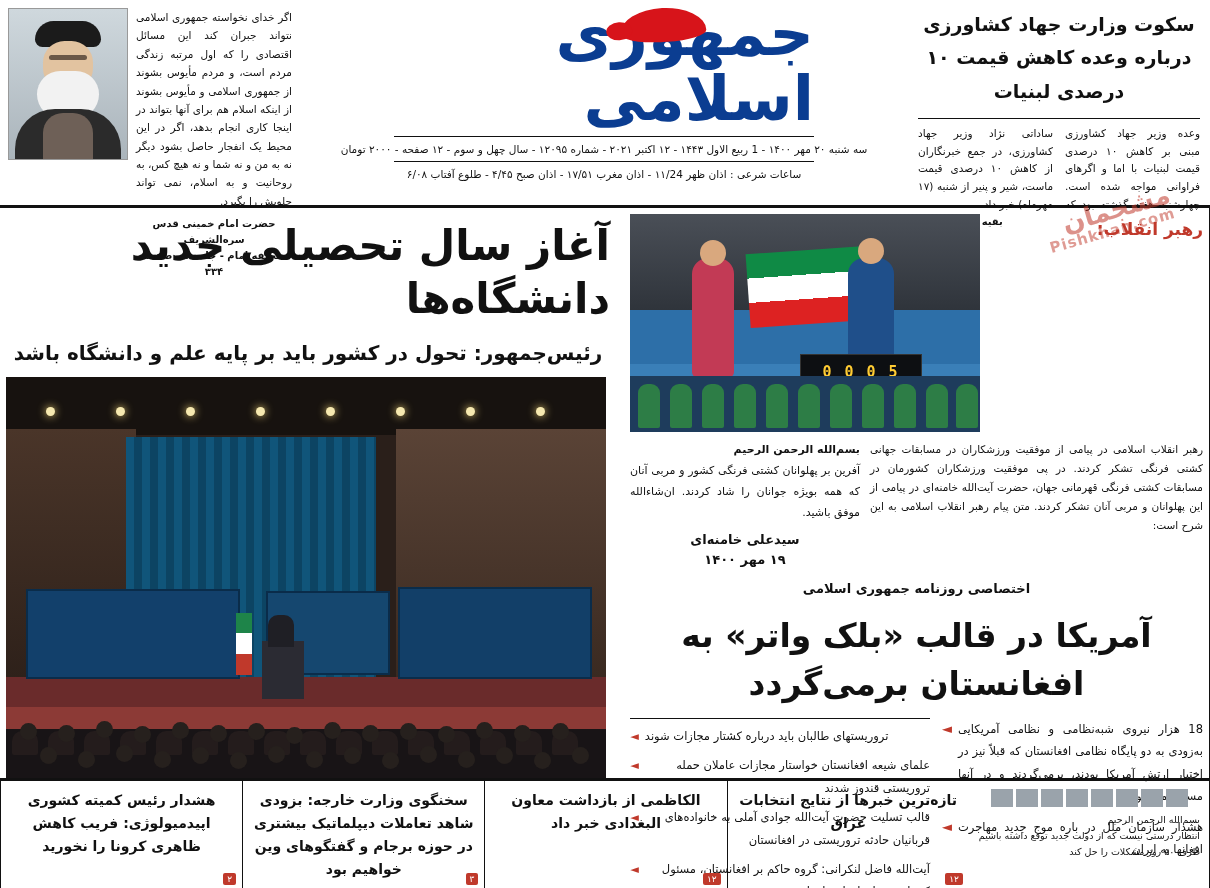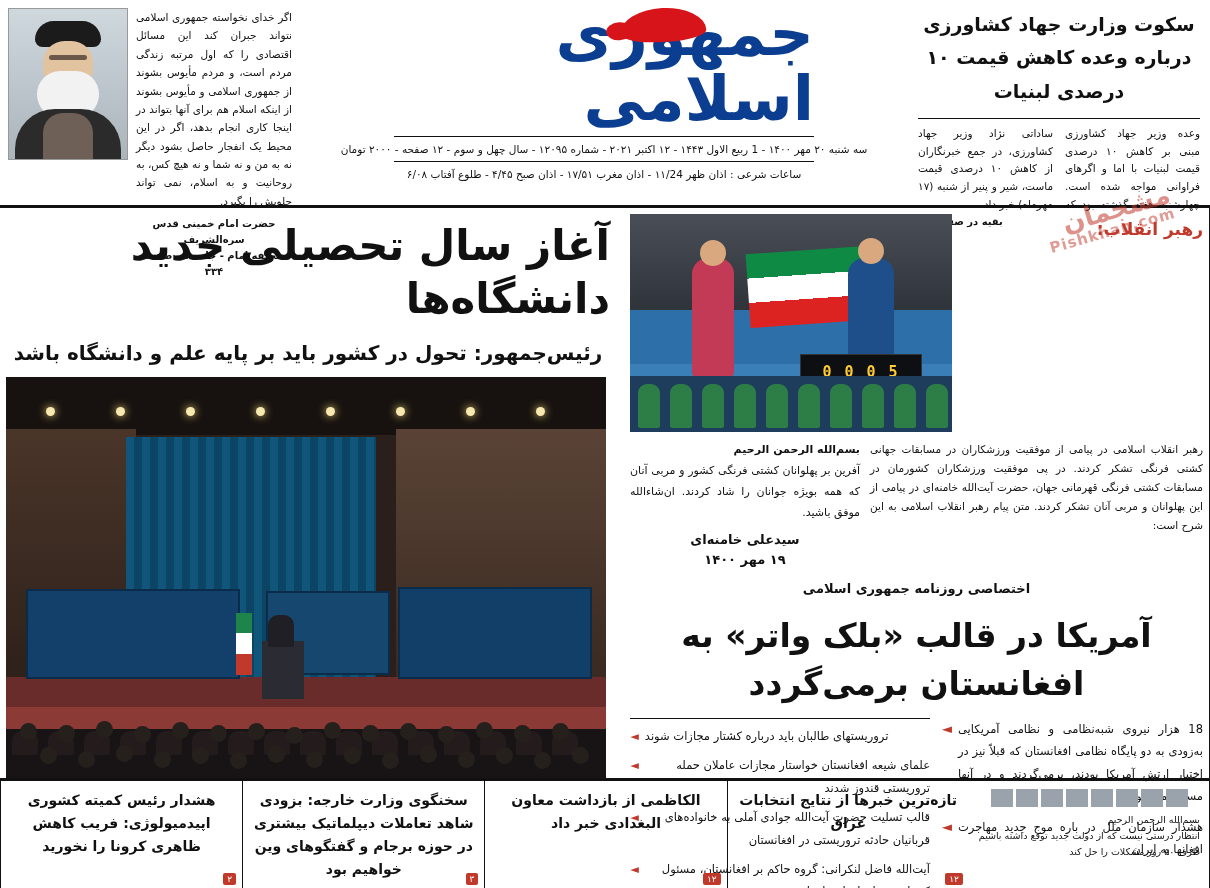--- a/index.html
+++ b/index.html
@@ -79,21 +79,21 @@
   .h-speaker{position:absolute;left:262px;top:238px;width:26px;height:32px;background:#1f1f25;border-radius:10px 10px 0 0;}
   .h-flag{position:absolute;left:230px;top:236px;width:16px;height:62px;background:linear-gradient(180deg,#1e8449 0 33%,#fff 33% 66%,#c0392b 66% 100%);}
   .h-crowd{position:absolute;left:0;top:352px;width:100%;height:52px;background:#181416;}
   .seats{position:absolute;left:0;top:348px;width:100%;height:56px;}
   .seats i{position:absolute;width:26px;height:24px;background:#241c1c;border-radius:10px 10px 2px 2px;}
   .heads{position:absolute;left:0;top:344px;width:100%;height:60px;}
   .heads i{position:absolute;width:17px;height:17px;background:#26201d;border-radius:50%;}
   .hall-row{display:flex;flex-direction:row-reverse;gap:10px;}
 
   
-  .wr{position:relative;width:322px;height:218px;overflow:hidden;background:#2b2f36;}
+  .wr{position:relative;width:350px;height:218px;overflow:hidden;background:#2b2f36;}
   .wr-bgtop{position:absolute;left:0;top:0;width:100%;height:96px;background:linear-gradient(180deg,#4a4f57,#2f343b);}
   .wr-mat{position:absolute;left:0;top:96px;width:100%;height:122px;background:#2d6fa8;}
   .wr-mat2{position:absolute;left:0;top:150px;width:100%;height:68px;background:#3a7fb8;}
   .wr-flag{position:absolute;left:118px;top:36px;width:120px;height:74px;
      background:linear-gradient(180deg,#0f8a45 0 33%,#ffffff 33% 66%,#d22 66% 100%);transform:rotate(-4deg);}
   .wr-man1{position:absolute;left:62px;top:44px;width:42px;height:120px;background:#c23a55;border-radius:16px 16px 6px 6px;}
   .wr-head1{position:absolute;left:70px;top:26px;width:26px;height:26px;background:#d9a87e;border-radius:50%;}
   .wr-man2{position:absolute;left:218px;top:44px;width:46px;height:124px;background:#1f4f8a;border-radius:16px 16px 6px 6px;}
   .wr-head2{position:absolute;left:228px;top:24px;width:26px;height:26px;background:#d9a87e;border-radius:50%;}
   .wr-board{position:absolute;left:170px;top:140px;width:120px;height:34px;background:#0d0f12;border:1px solid #333;}

